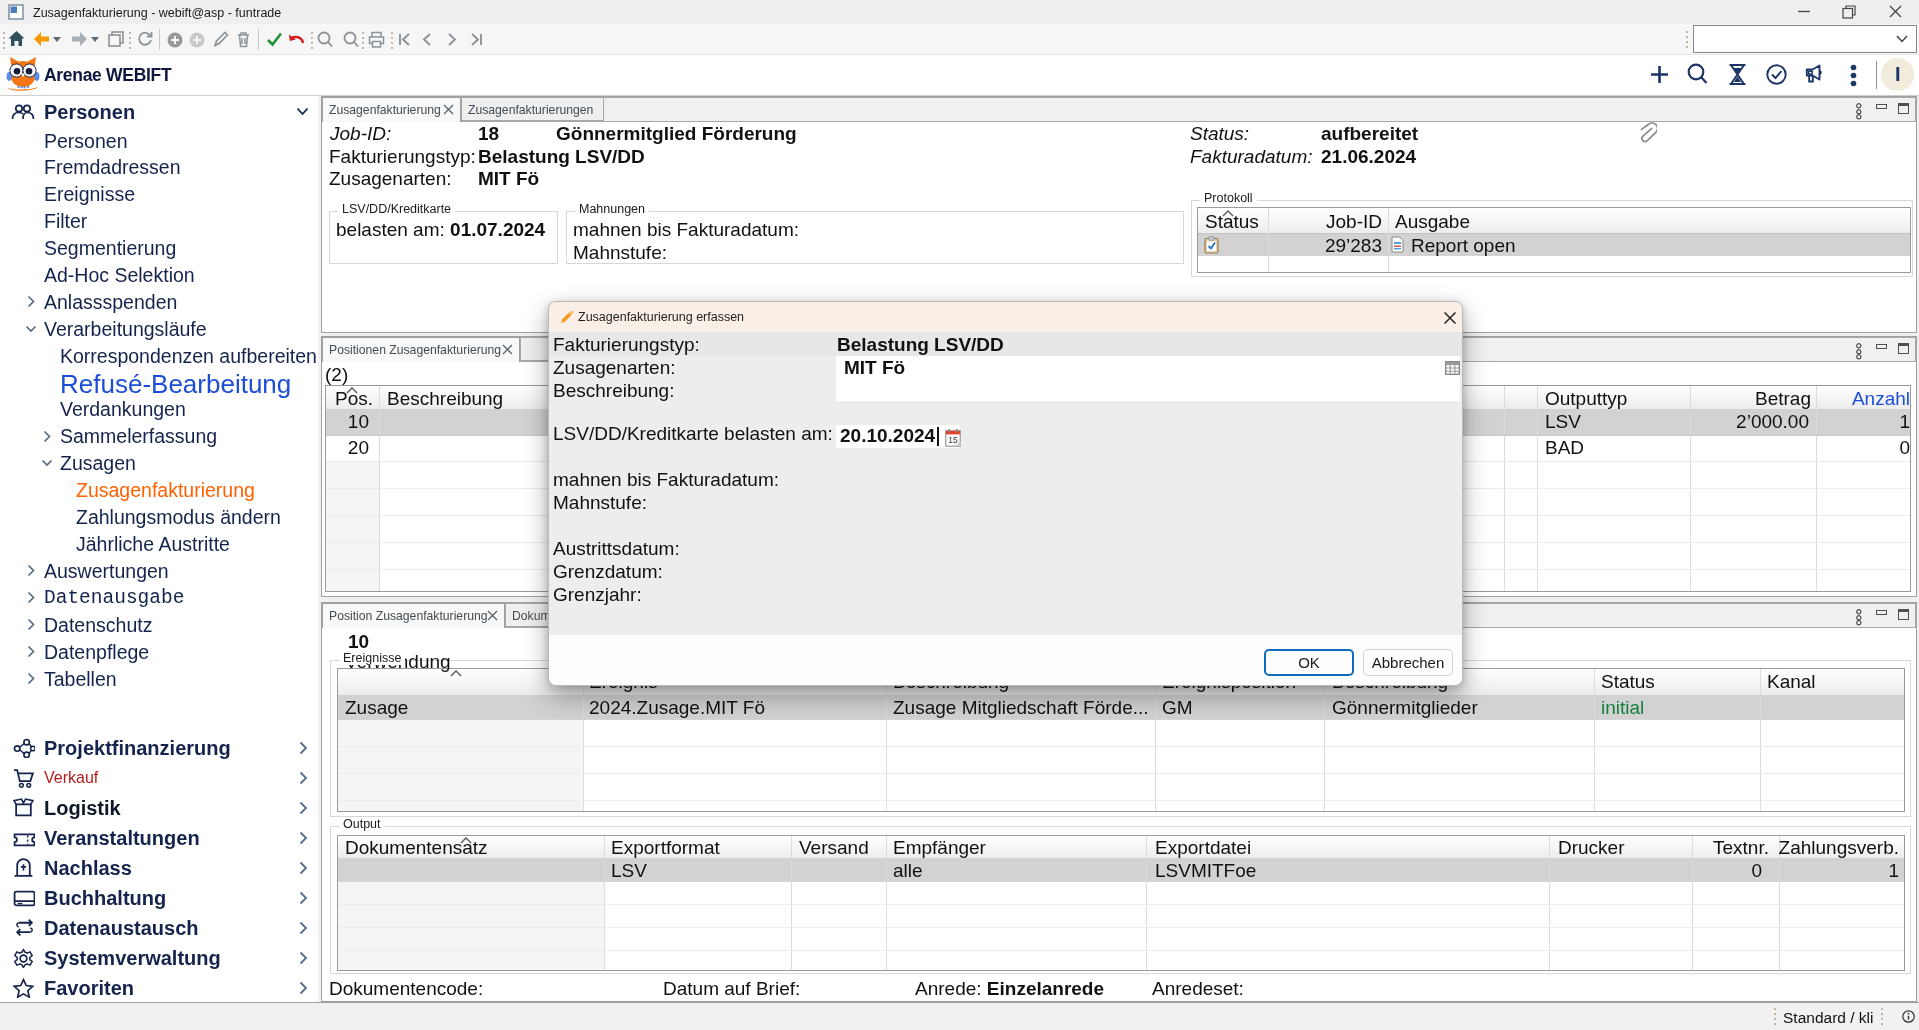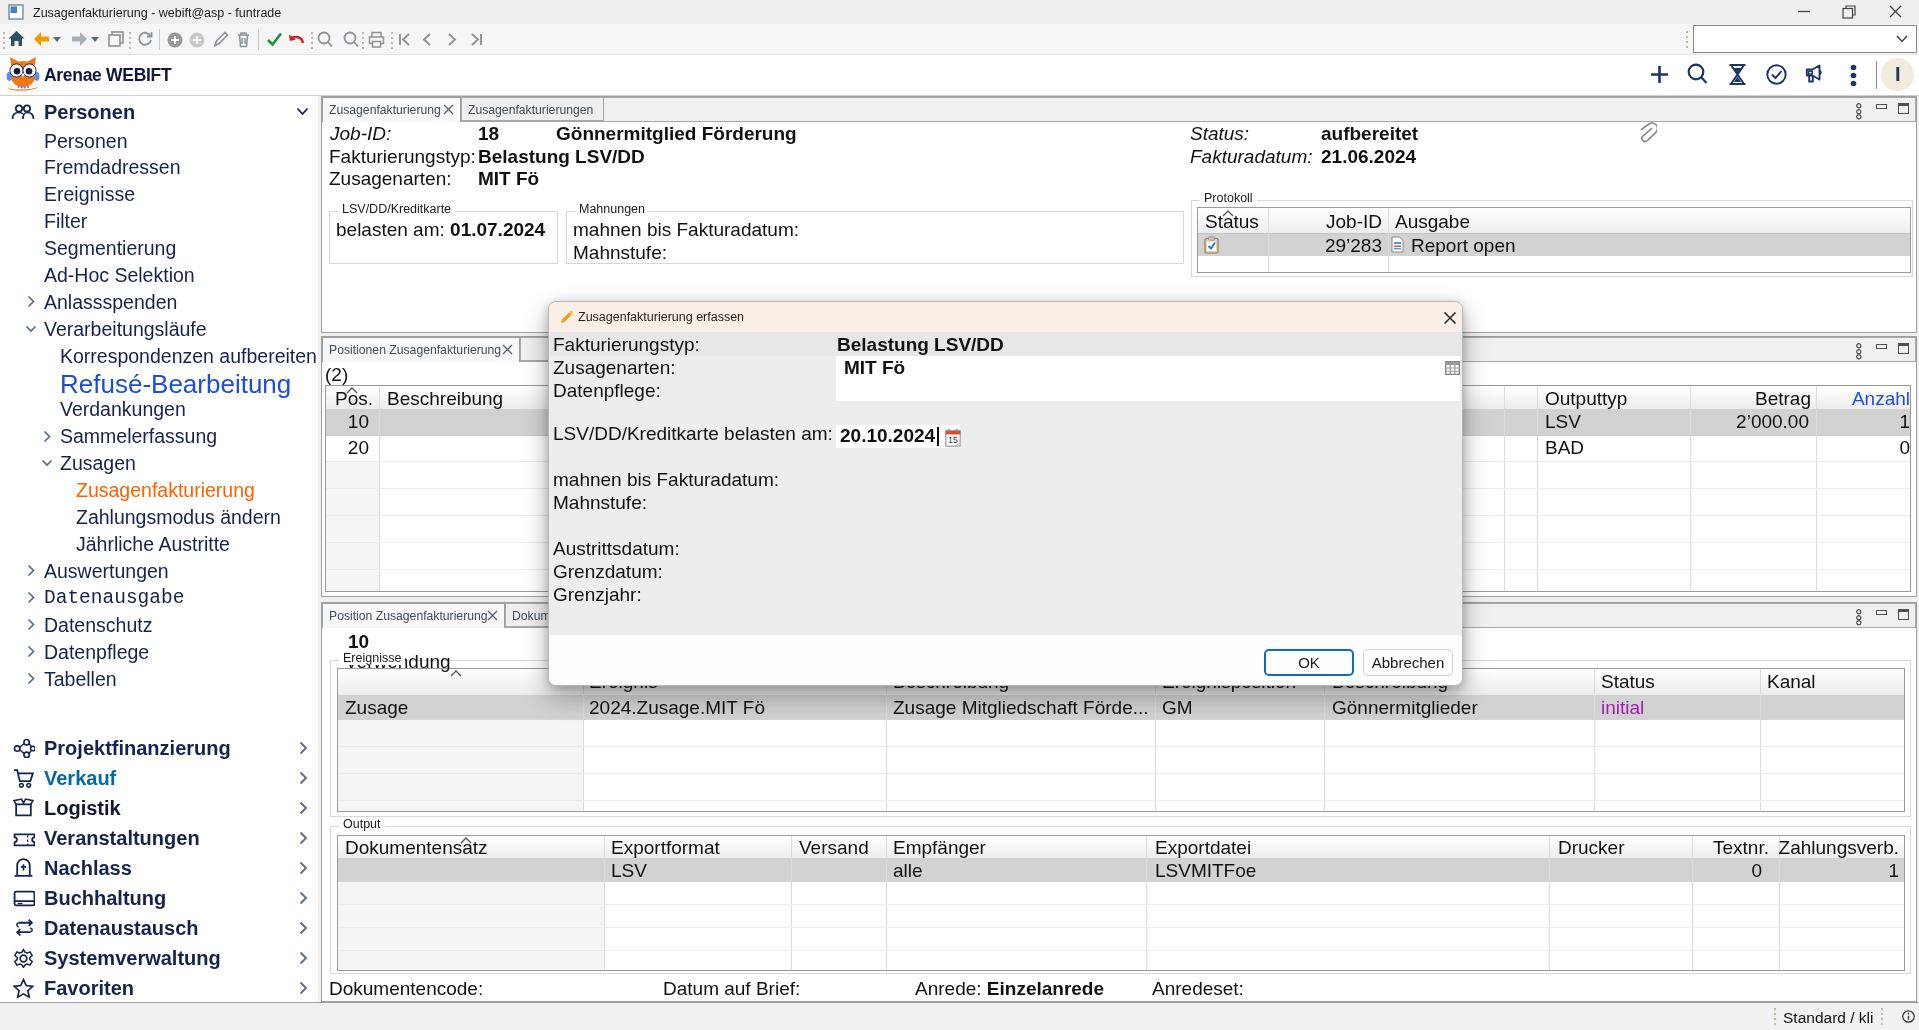--- a/index.html
+++ b/index.html
@@ -245,21 +245,21 @@
   </svg>
 <div class="t" style="left:44px;top:737px;font-size:20px;font-weight:700;font-style:normal;color:#15244d;">Projektfinanzierung</div>
 <svg class="abs" style="left:299px;top:741px;z-index:5" width="9" height="14" viewBox="0 0 9 14">
     <path d="M1.5 1.5 L7 7 L1.5 12.5" fill="none" stroke="#5a6c80" stroke-width="1.8"></path>
   </svg>
 <svg class="abs" style="left:13px;top:768px;z-index:5" width="22" height="20" viewBox="0 0 21 19">
     <path d="M1 2 H4 L6.5 12.5 H16.5 L19 5 H5" fill="none" stroke="#15244d" stroke-width="1.7"></path>
     <circle cx="8" cy="16.5" r="1.8" fill="none" stroke="#15244d" stroke-width="1.5"></circle>
     <circle cx="15" cy="16.5" r="1.8" fill="none" stroke="#15244d" stroke-width="1.5"></circle>
   </svg>
-<div class="t" style="left:44px;top:767px;font-size:20px;font-weight:700;font-style:normal;color:#0369a1;">Verkauf</div>
+<div class="t" style="left:44px;top:767px;font-size:16px;font-weight:400;font-style:normal;color:#b91c1c;">Verkauf</div>
 <svg class="abs" style="left:299px;top:771px;z-index:5" width="9" height="14" viewBox="0 0 9 14">
     <path d="M1.5 1.5 L7 7 L1.5 12.5" fill="none" stroke="#5a6c80" stroke-width="1.8"></path>
   </svg>
 <svg class="abs" style="left:13px;top:798px;z-index:5" width="22" height="20" viewBox="0 0 21 19">
     <path d="M3 6 H17 V16.5 H3 Z" fill="none" stroke="#15244d" stroke-width="1.7"></path>
     <path d="M3 6 L1 2.5 L8 1 L10 4.5 M17 6 L19 2.5 L12 1 L10 4.5 L10 6" fill="none" stroke="#15244d" stroke-width="1.5"></path>
   </svg>
 <div class="t" style="left:44px;top:797px;font-size:20px;font-weight:700;font-style:normal;color:#0f172a;">Logistik</div>
 <svg class="abs" style="left:299px;top:801px;z-index:5" width="9" height="14" viewBox="0 0 9 14">
     <path d="M1.5 1.5 L7 7 L1.5 12.5" fill="none" stroke="#5a6c80" stroke-width="1.8"></path>
@@ -486,21 +486,21 @@
 <div class="t" style="left:893px;top:671px;font-size:19px;font-weight:400;font-style:normal;color:#111111;">Beschreibung</div>
 <div class="t" style="left:1162px;top:671px;font-size:19px;font-weight:400;font-style:normal;color:#111111;">Ereignisposition</div>
 <div class="t" style="left:1332px;top:671px;font-size:19px;font-weight:400;font-style:normal;color:#111111;">Beschreibung</div>
 <div class="t" style="left:1601px;top:671px;font-size:19px;font-weight:400;font-style:normal;color:#111111;">Status</div>
 <div class="t" style="left:1767px;top:671px;font-size:19px;font-weight:400;font-style:normal;color:#111111;">Kanal</div>
 <div class="t" style="left:345px;top:697px;font-size:19px;font-weight:400;font-style:normal;color:#111111;">Zusage</div>
 <div class="t" style="left:589px;top:697px;font-size:19px;font-weight:400;font-style:normal;color:#111111;">2024.Zusage.MIT Fö</div>
 <div class="t" style="left:893px;top:697px;font-size:19px;font-weight:400;font-style:normal;color:#111111;">Zusage Mitgliedschaft Förde...</div>
 <div class="t" style="left:1162px;top:697px;font-size:19px;font-weight:400;font-style:normal;color:#111111;">GM</div>
 <div class="t" style="left:1332px;top:697px;font-size:19px;font-weight:400;font-style:normal;color:#111111;">Gönnermitglieder</div>
-<div class="t" style="left:1601px;top:697px;font-size:19px;font-weight:400;font-style:normal;color:#a21caf;">initial</div>
+<div class="t" style="left:1601px;top:697px;font-size:19px;font-weight:400;font-style:normal;color:#15803d;">initial</div>
 <div class="abs" style="left:330px;top:826px;width:1581px;height:148px;border:1px solid #d8d8d8;"></div>
 <div class="t" style="left:339px;top:817px;font-size:12.5px;font-weight:400;font-style:normal;color:#1a1a1a;background:#fff;padding:0 4px;z-index:2;line-height:14px;">Output</div>
 <div class="abs" style="left:337px;top:835px;width:1568px;height:136px;background:#fff;border:1px solid #9a9a9a;"></div>
 <div class="abs" style="left:338px;top:836px;width:1566px;height:23px;background:linear-gradient(#ffffff,#ececec);"></div>
 <div class="abs" style="left:338px;top:858px;width:1566px;height:1px;background:#c3c3c3;"></div>
 <div class="abs" style="left:338px;top:858px;width:1566px;height:23px;background:#d2d2d2;"></div>
 <div class="abs" style="left:338px;top:881px;width:266px;height:89px;background:#f5f5f5;"></div>
 <div class="abs" style="left:604px;top:836px;width:1px;height:134px;background:#dcdcdc;"></div>
 <div class="abs" style="left:791px;top:836px;width:1px;height:134px;background:#dcdcdc;"></div>
 <div class="abs" style="left:886px;top:836px;width:1px;height:134px;background:#dcdcdc;"></div>
@@ -562,21 +562,21 @@
 <div class="t" style="left:288px;top:31.5px;font-size:19px;font-weight:700;font-style:normal;color:#111111;">Belastung LSV/DD</div>
 <div class="abs" style="left:287px;top:54px;width:624px;height:22.5px;background:#fff;"></div>
 <div class="t" style="left:4px;top:54.5px;font-size:19px;font-weight:400;font-style:normal;color:#111111;">Zusagenarten:</div>
 <div class="t" style="left:295px;top:54.5px;font-size:19px;font-weight:700;font-style:normal;color:#111111;">MIT Fö</div>
 <svg class="abs" style="left:896px;top:58.5px;z-index:5" width="15" height="14" viewBox="0 0 15 14">
       <rect x="0.7" y="0.7" width="13.6" height="12.6" fill="#fff" stroke="#777" stroke-width="1.2"></rect>
       <rect x="0.7" y="0.7" width="13.6" height="3.4" fill="#999"></rect>
       <path d="M5.2 4 V13.3 M9.9 4 V13.3 M0.7 7 H14.3 M0.7 10.2 H14.3" stroke="#999" stroke-width="1.1"></path>
     </svg>
 <div class="abs" style="left:287px;top:77px;width:624px;height:21.5px;background:#fff;"></div>
-<div class="t" style="left:4px;top:77.5px;font-size:19px;font-weight:400;font-style:normal;color:#111111;">Datenpflege:</div>
+<div class="t" style="left:4px;top:77.5px;font-size:19px;font-weight:400;font-style:normal;color:#111111;">Beschreibung:</div>
 <div class="t" style="left:4px;top:121px;font-size:19px;font-weight:400;font-style:normal;color:#111111;">LSV/DD/Kreditkarte belasten am:</div>
 <div class="abs" style="left:287px;top:122.5px;width:124px;height:23px;background:#fff;"></div>
 <div class="t" style="left:291px;top:122.5px;font-size:19px;font-weight:700;font-style:normal;color:#111111;">20.10.2024</div>
 <div class="abs" style="left:388px;top:124.5px;width:1.5px;height:19px;background:#111;"></div>
 <svg class="abs" style="left:396px;top:125.5px;z-index:5" width="16" height="19" viewBox="0 0 16 19">
       <rect x="0.8" y="2.8" width="14.4" height="15.4" fill="#fff" stroke="#9a9a9a" stroke-width="1.2"></rect>
       <rect x="0.8" y="2.8" width="14.4" height="3.6" fill="#e8432c"></rect>
       <path d="M4 1 V4.5 M12 1 V4.5" stroke="#7e8a94" stroke-width="1.6"></path>
       <path d="M10.5 18 L15.5 13.5 V18 Z" fill="#c9c9c9"></path>
       <text x="8" y="14.8" font-size="8.5" font-family="Liberation Sans" fill="#333" text-anchor="middle">15</text>

